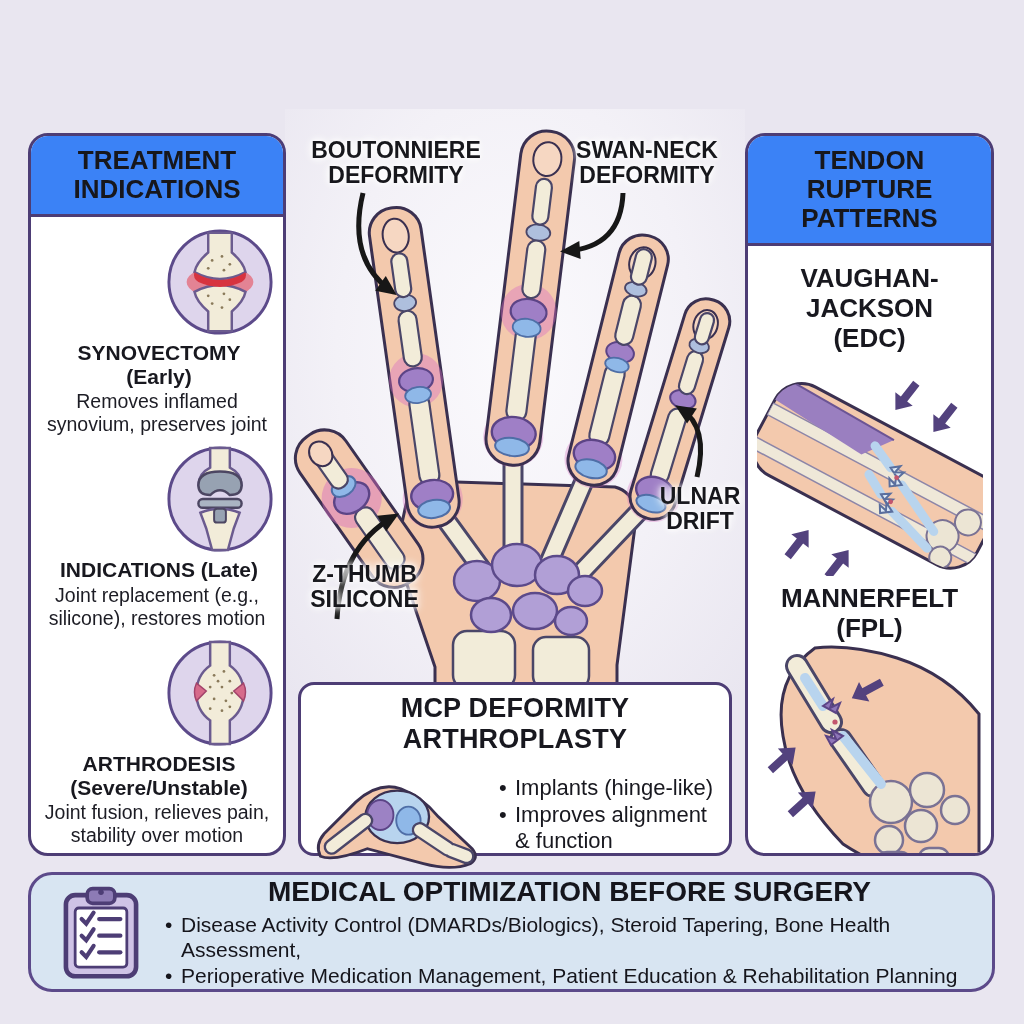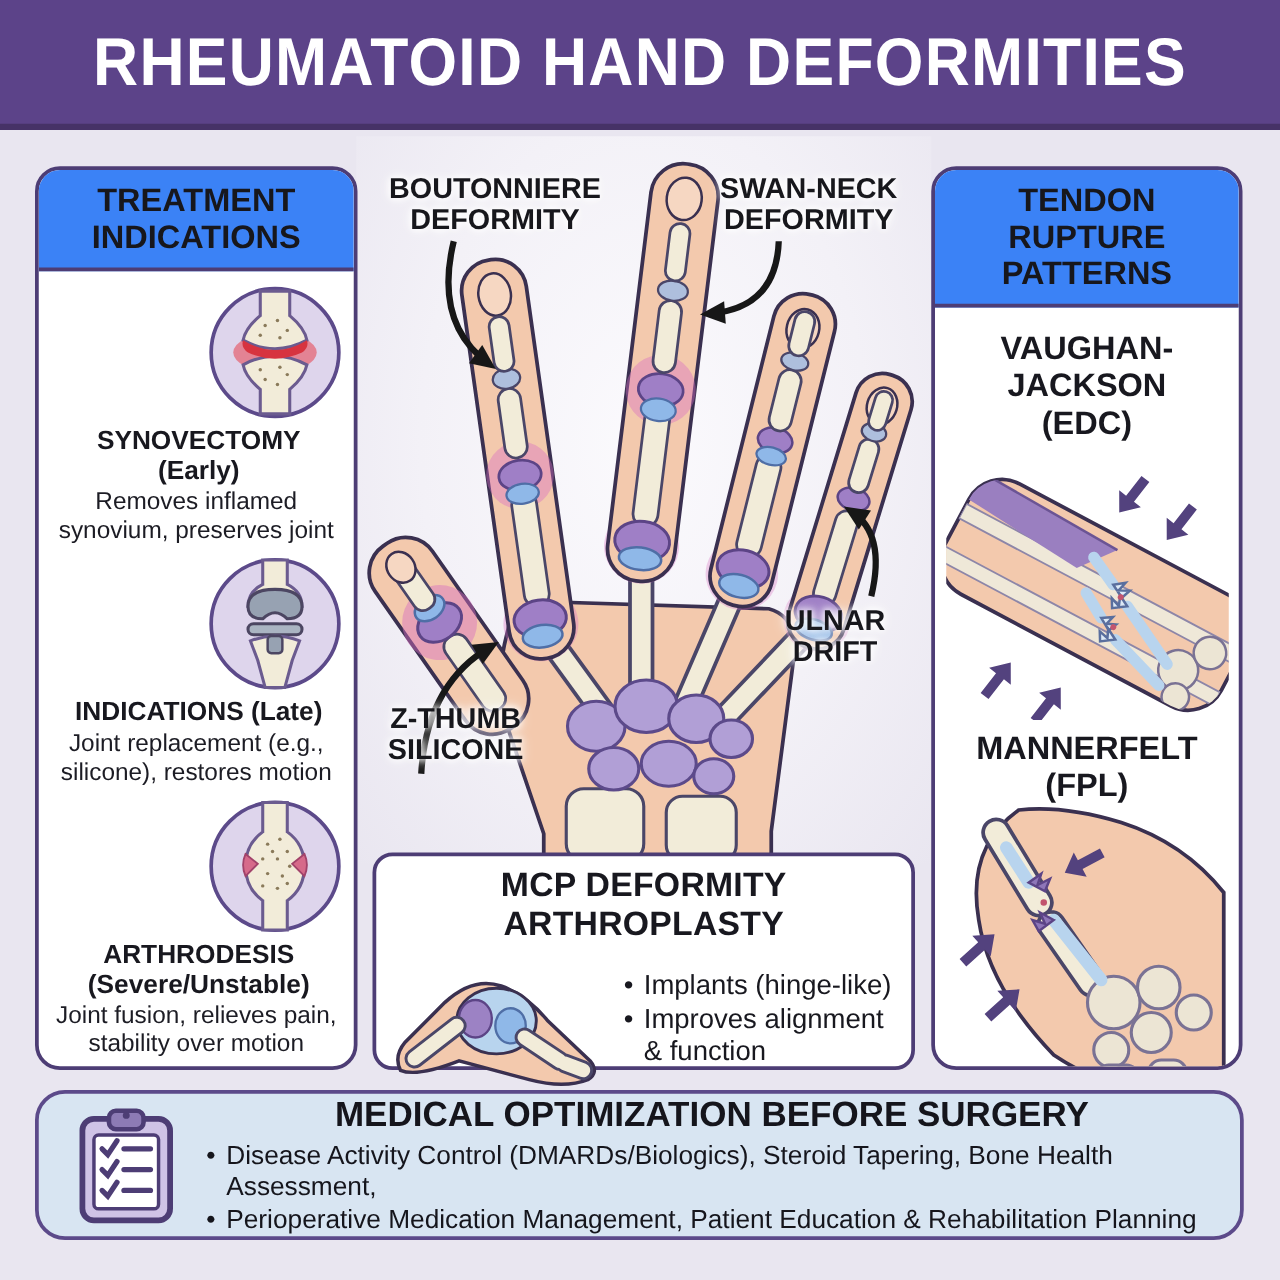--- a/index.html
+++ b/index.html
@@ -33,21 +33,21 @@
   .hand-svg { position:absolute; left:285px; top:109px; width:460px; height:582px; }
   .arrow-overlay { position:absolute; left:285px; top:109px; width:460px; height:582px; pointer-events:none; }
 
   .hand-label {
     position:absolute; font-weight:bold; font-size:23px; line-height:1.1;
     text-align:center; color:#17171c;
     text-shadow:0 0 5px #fff, 0 0 8px #fff, 0 0 12px #fff;
   }
   .lbl-boutonniere { left:296px; top:138px; width:200px; }
   .lbl-swanneck    { left:562px; top:138px; width:170px; }
-  .lbl-ulnar       { left:608px; top:484px; width:120px; }
+  .lbl-ulnar       { left:640px; top:484px; width:120px; }
   .lbl-zthumb      { left:292px; top:562px; width:145px; }
 
   
   .panel {
     position:absolute; top:133px; height:723px;
     background:#ffffff; border:3px solid #4d3d75; border-radius:20px;
     overflow:hidden; display:flex; flex-direction:column;
   }
   .panel-left  { left:28px;  width:258px; }
   .panel-right { left:745px; width:249px; }
@@ -90,23 +90,20 @@
   .opt-title { text-align:center; font-weight:bold; font-size:28px; margin-bottom:4px; color:#15151c; }
   .opt-bullets { list-style:none; }
   .opt-bullets li { font-size:21px; line-height:1.22; padding-left:16px; position:relative; color:#15151c; }
   .opt-bullets li::before { content:"•"; position:absolute; left:0; }
 </style>
 </head>
 <body>
 
 <div class="canvas">
 
-  <div class="title-banner">
-    <h1>RHEUMATOID HAND DEFORMITIES</h1>
-  </div>
 
   <div class="stage-bg"></div>
 
   <svg class="hand-svg" viewBox="0 0 460 582">
 
     <path d="M122 392 Q112 430 115 455 L150 558 L150 580 L332 580 L332 556 L352 402 Q346 382 330 378 L140 372 Q126 376 122 392 Z" fill="#f3c9ad" stroke="#3a3050" stroke-width="3" stroke-linejoin="round"></path>
 
     <g stroke="#4a4668" stroke-width="2.5">
       <rect x="168" y="522" width="62" height="58" rx="14" fill="#f2ecd9"></rect>
       <rect x="248" y="528" width="56" height="52" rx="13" fill="#f2ecd9"></rect>

